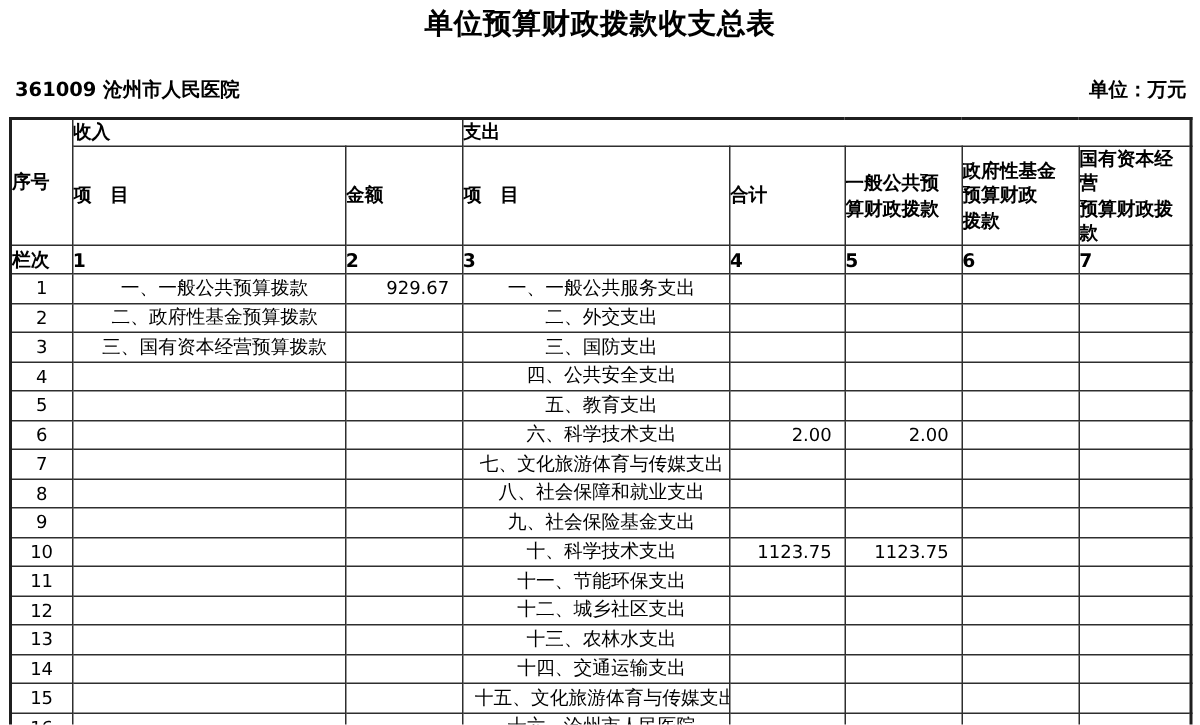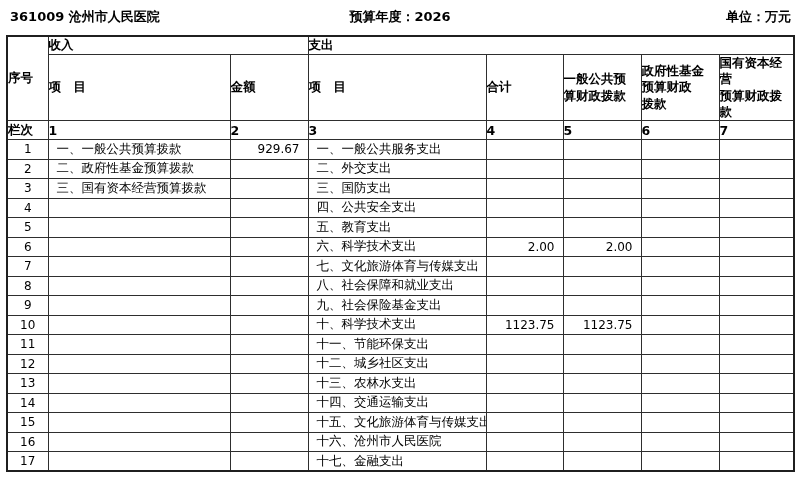--- a/index.html
+++ b/index.html
@@ -17,21 +17,21 @@
     text-align: center;
     font-size: 19px;
     font-weight: bold;
     padding-top: 3px;
     height: 30px;
     letter-spacing: 0.5px;
   }
   .meta {
     position: relative;
     height: 18px;
-    margin-top: 8px;
+    margin-top: 21px;
     font-size: 13px;
     font-weight: bold;
     padding-left: 40px;
   }
   .meta .m-left   { position: absolute; left: 10px; top: 0; }
   .meta .m-center { position: absolute; left: 50%; top: 0; transform: translateX(-50%); }
   .meta .m-right  { position: absolute; right: 9px; top: 0; }
 
   table.budget {
     border-collapse: collapse;
@@ -50,32 +50,32 @@
     font-weight: bold;
     text-align: left;
     vertical-align: middle;
     font-size: 12.5px;
   }
   .h1 th { height: 17px; }
   .h2 th { height: 49px; white-space: pre-line; line-height: 1.3; font-size: 12px; }
   .lanci th { height: 19px; font-size: 12.5px; }
   .budget tbody td { height: 19.5px; font-weight: normal; vertical-align: middle; }
   td.c-seq  { text-align: center; font-size: 12px; }
-  td.c-item { text-align: left; padding-left: 8px; font-size: 12.5px; }
+  td.c-item { text-align: center; padding-left: 8px; font-size: 12.5px; }
   td.c-num  { text-align: right; padding-right: 8px; font-size: 12px; }
 </style>
 </head>
 <body>
 
 <div class="page">
 
+  <div class="title">单位预算财政拨款收支总表</div>
 
   <div class="meta">
     <span class="m-left">361009 沧州市人民医院</span>
-    <span class="m-center">预算年度：2026</span>
     <span class="m-right">单位：万元</span>
   </div>
 
   <table class="budget">
     <colgroup>
       <col style="width:41px">
       <col style="width:182px">
       <col style="width:78px">
       <col style="width:178px">
       <col style="width:77px">

